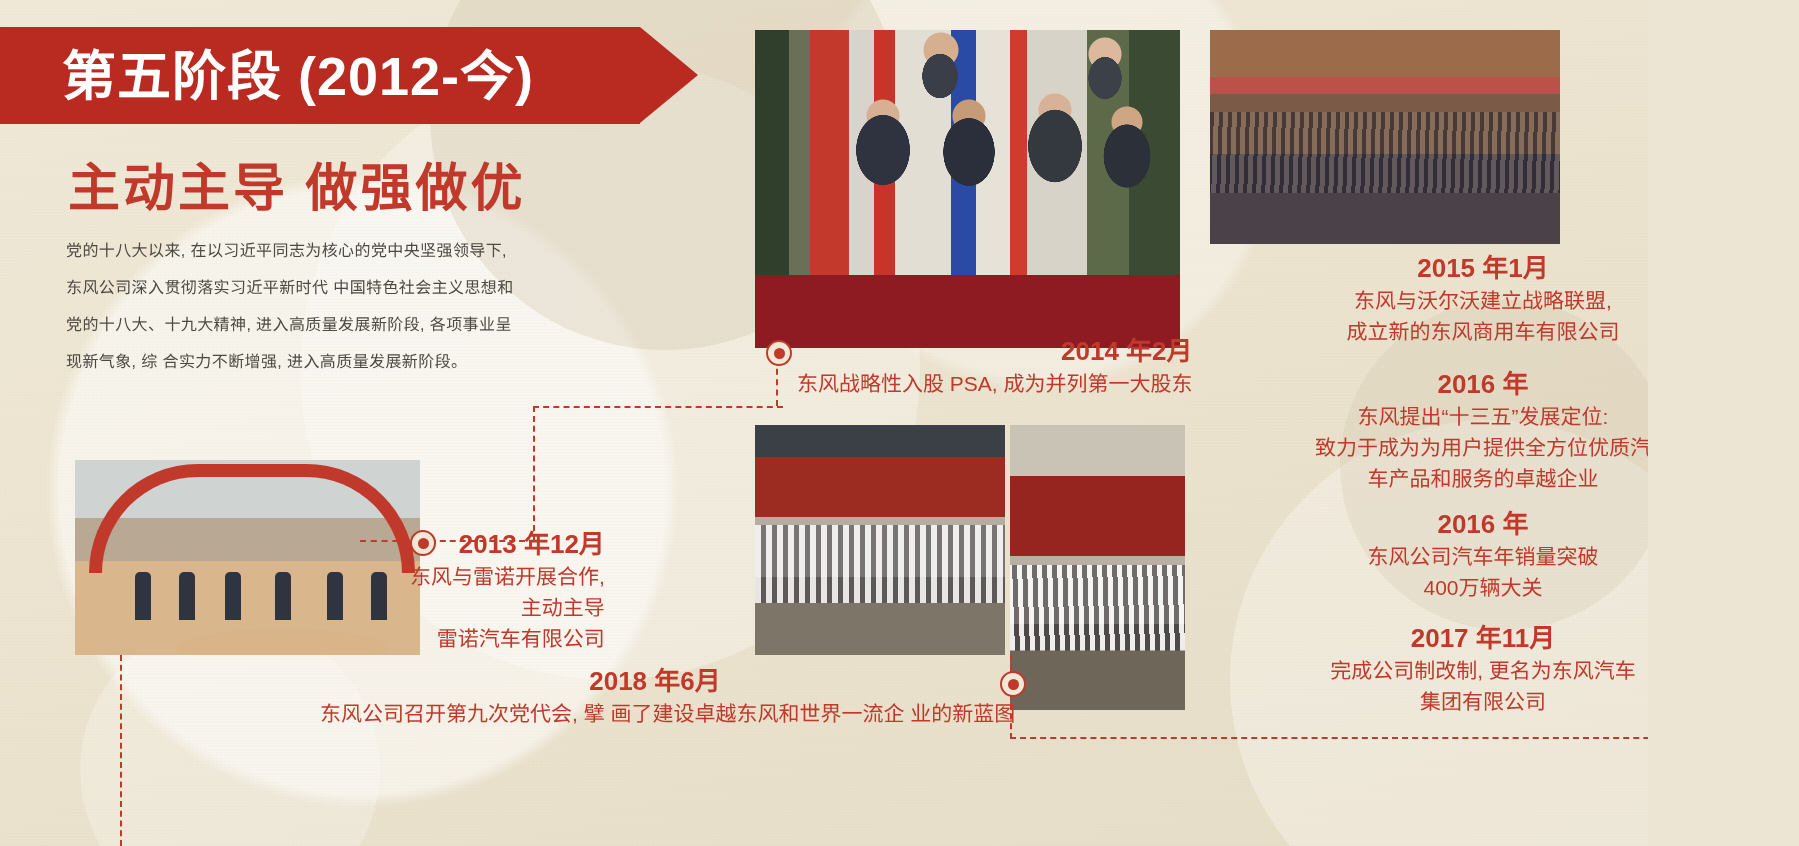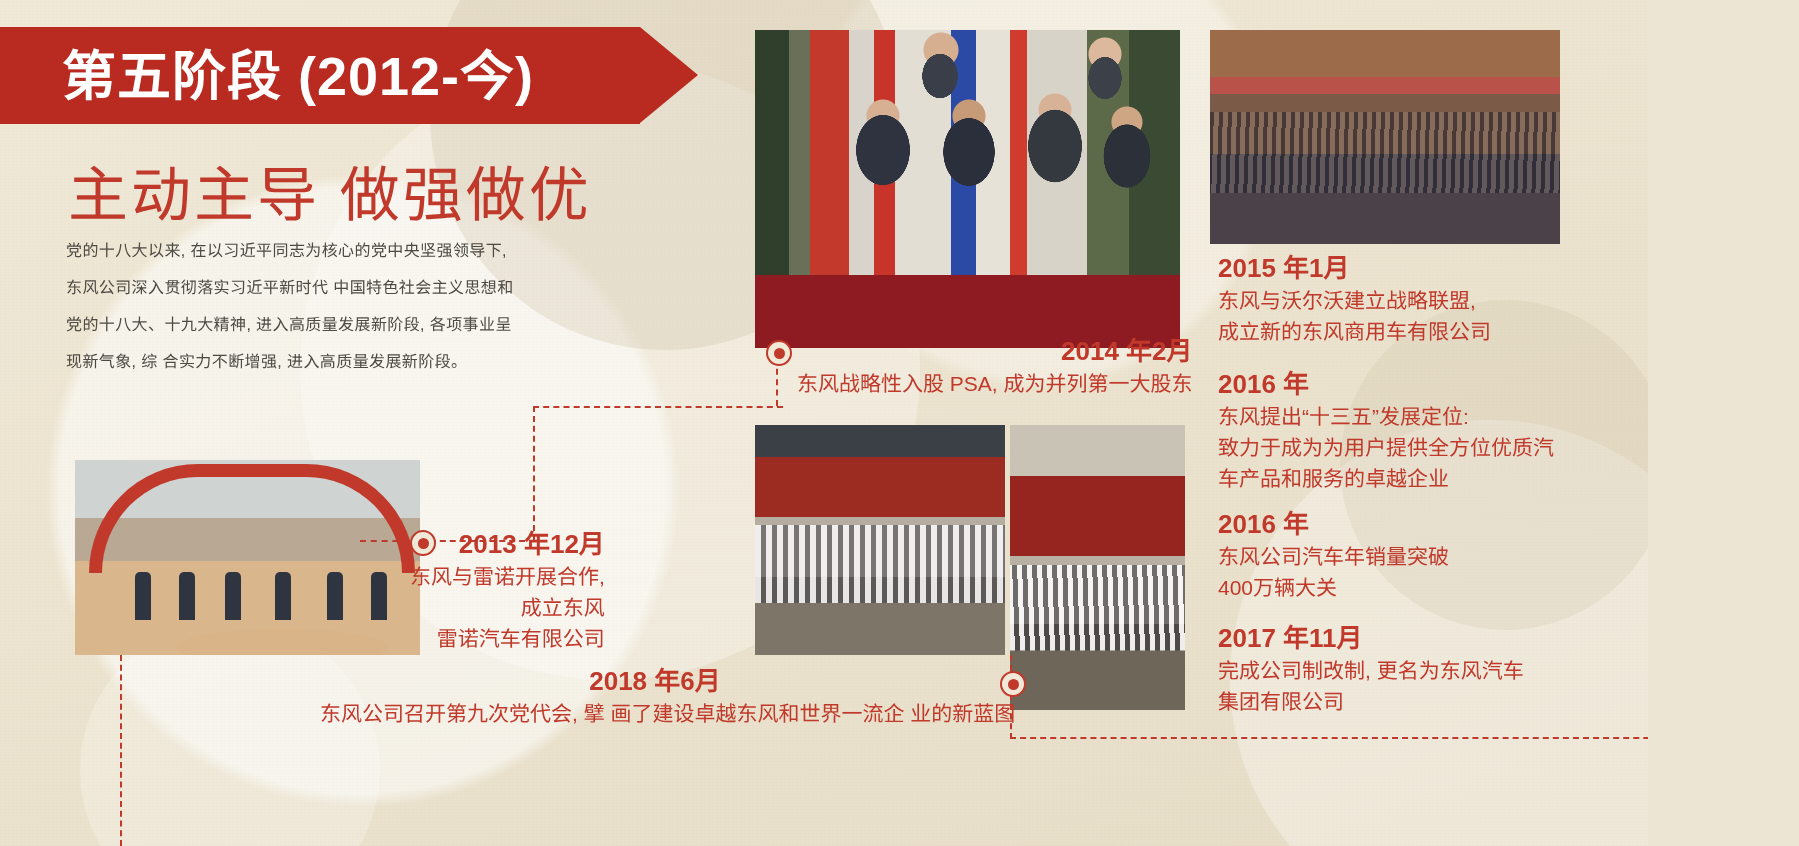--- a/index.html
+++ b/index.html
@@ -40,21 +40,21 @@
     border-top:48.5px solid transparent;border-bottom:48.5px solid transparent;
     border-left:58px solid #b92b20;
   }
   #banner-title{
     color:#fff;font-size:54px;font-weight:bold;letter-spacing:1px;
     margin-left:62px;white-space:nowrap;line-height:1;
   }
   
   #subtitle{
     position:absolute;left:68px;top:146px;
-    color:#c0392b;font-size:60px;font-weight:normal;letter-spacing:3px;
+    color:#c0392b;font-size:52px;font-weight:bold;letter-spacing:3px;
     white-space:nowrap;
   }
   #paragraph{
     position:absolute;left:66px;top:232px;width:672px;
     color:#4d4a44;font-size:16px;line-height:37px;letter-spacing:.4px;
   }
   #paragraph p{margin:0;white-space:nowrap;}
 
   
   .photo{position:absolute;overflow:hidden;background:#8d8878;}
@@ -127,21 +127,21 @@
     position:absolute;width:22px;height:22px;border-radius:50%;
     border:2px solid #c0392b;background:#f0e9d8;
     display:flex;align-items:center;justify-content:center;
   }
   .node:after{content:"";width:11px;height:11px;border-radius:50%;background:#c0392b;}
 
   
   .event{position:absolute;color:#c0392b;}
   .event .ev-date{font-size:26px;font-weight:bold;line-height:1.25;white-space:nowrap;}
   .event .ev-desc{font-size:21px;line-height:31px;white-space:nowrap;}
-  .align-right{text-align:left;}
+  .align-right{text-align:center;}
   .align-left{text-align:right;}
 
   #ev-2014{left:797px;top:335px;}
   #ev-2015{left:1218px;top:252px;}
   #ev-2016a{left:1218px;top:368px;}
   #ev-2016b{left:1218px;top:508px;}
   #ev-2017{left:1218px;top:622px;}
   #ev-2013{left:410px;top:528px;}
   #ev-2018{left:320px;top:665px;}
   #ev-2018 .ev-date{text-align:center;}
@@ -248,21 +248,21 @@
 
   <div class="event align-right" id="ev-2017" style="width:530px;">
     <div class="ev-date">2017 年11月</div>
     <div class="ev-desc">完成公司制改制, 更名为东风汽车</div>
     <div class="ev-desc">集团有限公司</div>
   </div>
 
   <div class="event align-left" id="ev-2013">
     <div class="ev-date">2013 年12月</div>
     <div class="ev-desc">东风与雷诺开展合作,</div>
-    <div class="ev-desc">成立东风</div>
+    <div class="ev-desc">主动主导</div>
     <div class="ev-desc">雷诺汽车有限公司</div>
   </div>
 
   <div class="event" id="ev-2018" style="width:670px;">
     <div class="ev-date">2018 年6月</div>
     <div class="ev-desc">东风公司召开第九次党代会, 擘 画了建设卓越东风和世界一流企 业的新蓝图</div>
   </div>
 
 </div>
 

